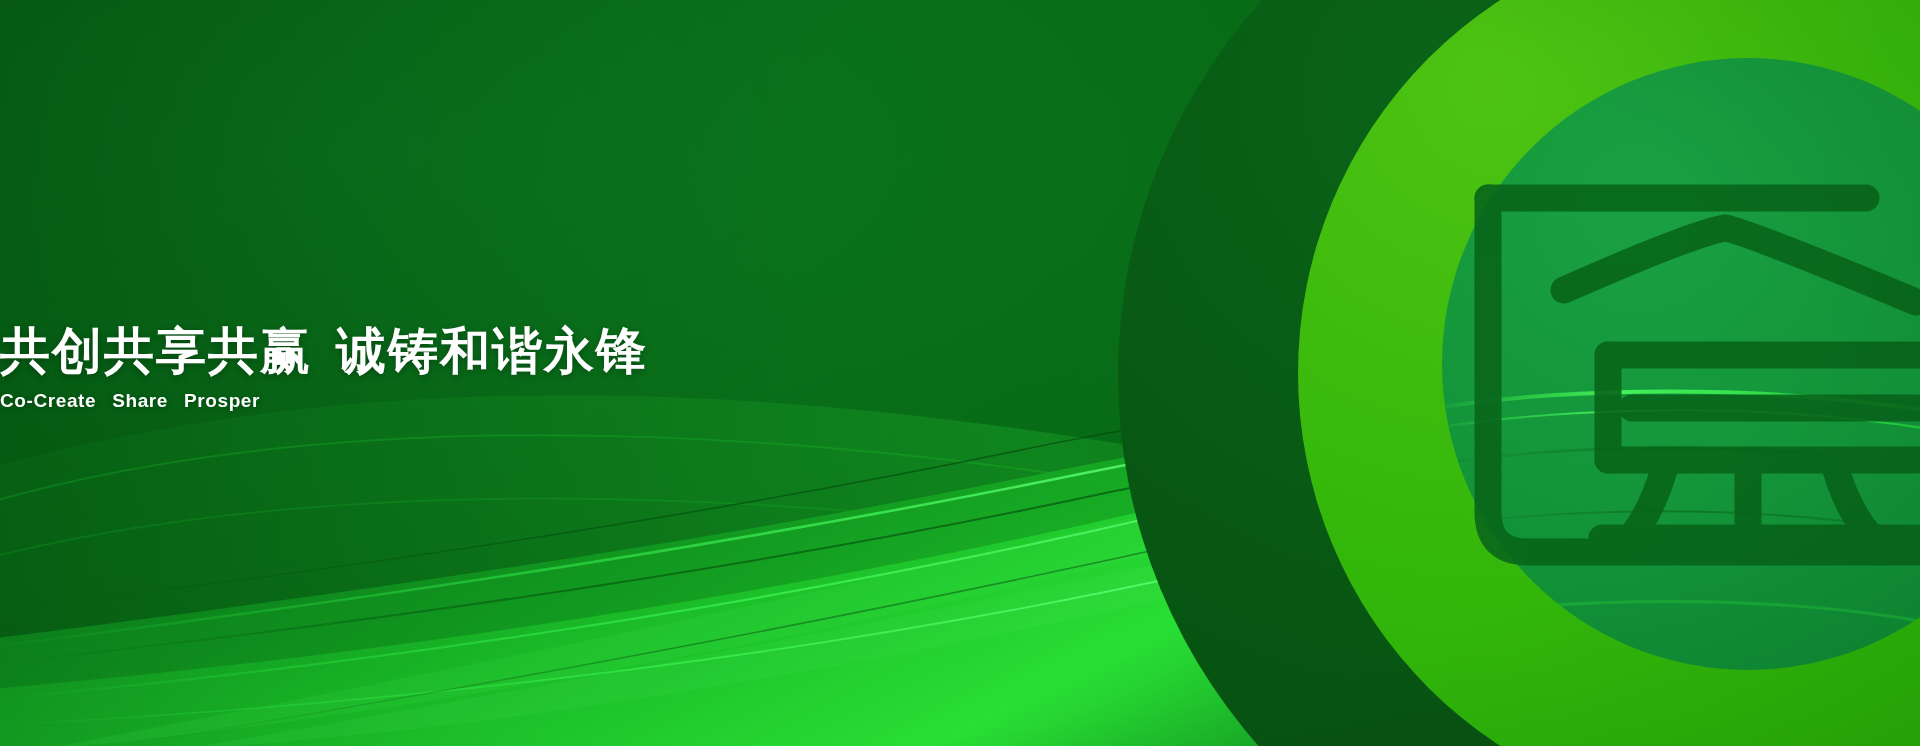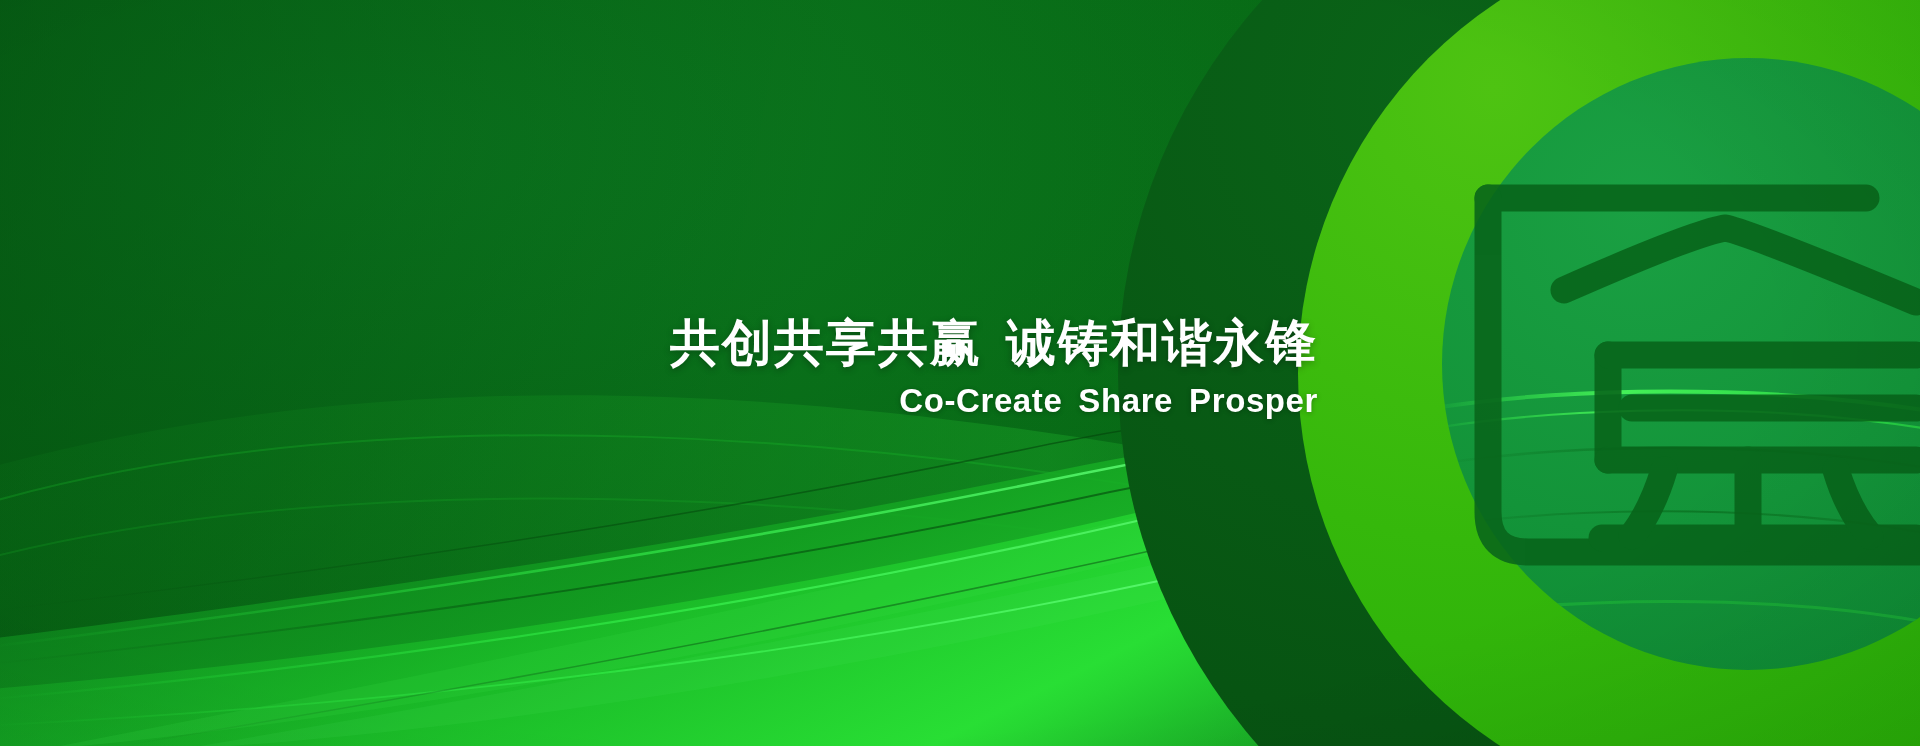--- a/index.html
+++ b/index.html
@@ -87,39 +87,38 @@
     border-radius:50%;
     overflow:hidden;
     pointer-events:none;
   }
   .inner-streaks svg { width: 612px; height: 612px; display:block; }
 
   
   .slogan {
     position: absolute;
     left: 0;
-    top: 314px;
+    top: 322px;
     width: 1290px;
-    text-align: right;
+    text-align: left;
     z-index: 40;
-    padding-left: 28px;
   }
   .slogan-cn {
     color: #ffffff;
     font-size: 50px;
     font-weight: 700;
     letter-spacing: 2px;
     line-height: 1.18;
     white-space: nowrap;
     text-shadow: 0 2px 7px rgba(0,0,0,0.30);
   }
   .slogan-cn .gap { display:inline-block; width: 24px; }
   .slogan-en {
     color: #ffffff;
-    font-size: 33px;
+    font-size: 19px;
     font-weight: 700;
     letter-spacing: 0.6px;
     margin-top: 9px;
     white-space: nowrap;
     text-shadow: 0 1px 5px rgba(0,0,0,0.28);
   }
   .slogan-en .gap { display:inline-block; width: 16px; }
 
   
   .vignette {

